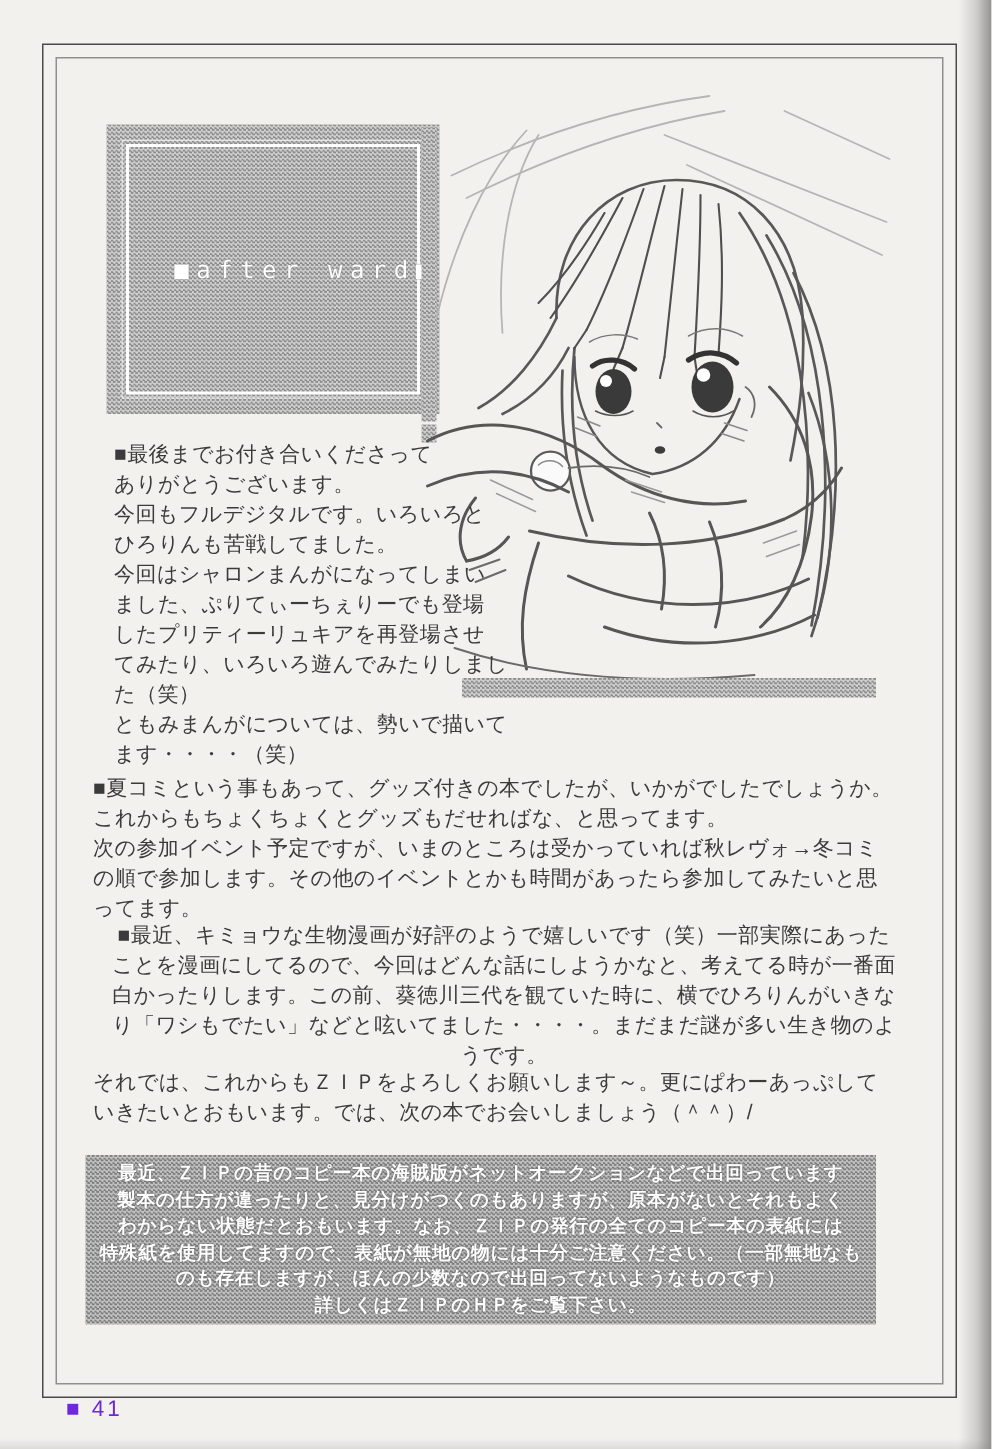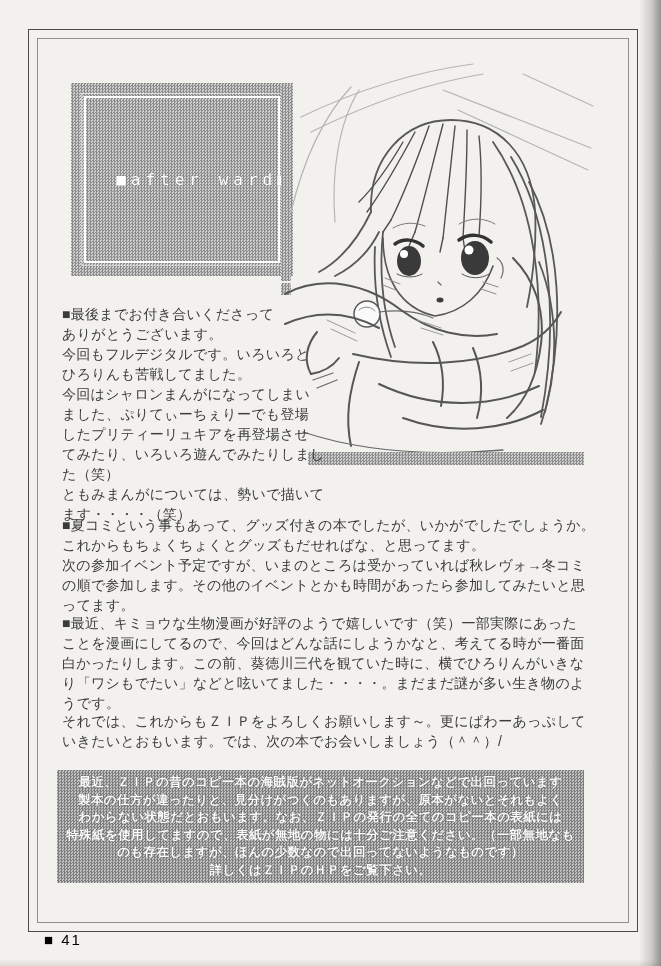--- a/index.html
+++ b/index.html
@@ -23,36 +23,36 @@
   .ht-dark{background:repeating-conic-gradient(#7e7e7e 0% 25%, #c2c2c2 0% 50%); background-size:3px 3px;}
   
   .title-box{left:71px;top:83px;width:222px;height:193px;}
   .title-border{position:absolute;left:13px;top:13px;right:13px;bottom:13px;
     border:2px solid #ffffff;outline:1px solid rgba(255,255,255,.55);outline-offset:2px;
     display:flex;align-items:center;justify-content:center;padding-left:44px;}
   .title-text{font-family:"DejaVu Sans Mono", monospace;font-size:16px;color:#ffffff;
     letter-spacing:5px;white-space:nowrap;text-shadow:0 0 1px #777;}
   
   .jp{font-size:14px;line-height:20px;letter-spacing:.3px;white-space:pre-line;color:#3b3b3b;}
-  .p1{left:62px;top:292px;width:272px;margin-top:12px;}
+  .p1{left:76px;top:292px;width:272px;}
   .p2{left:62px;top:515px;width:548px;}
-  .p3{left:62px;top:613px;width:548px;}
+  .p3{left:62px;top:613px;width:548px;text-align:center;}
   .p4{left:62px;top:711px;width:548px;}
   
   .illo{left:283px;top:62px;width:312px;height:395px;}
   .illo-strip1{left:281px;top:85px;width:10px;height:196px;}
   .illo-strip2{left:281px;top:283px;width:10px;height:12px;}
   .illo-bar{left:308px;top:452px;width:276px;height:13px;}
   
   .notice-box{left:57px;top:770px;width:527px;height:113px;
     display:flex;align-items:center;justify-content:center;text-align:center;font-weight:bold;}
   .notice-text{font-size:12.5px;line-height:17.5px;letter-spacing:.4px;white-space:pre-line;
     color:#fdfdfd;text-shadow:0 0 1px #666,0 0 2px rgba(80,80,80,.6);}
   
-  .page-number{left:44px;top:931px;font-size:15px;letter-spacing:2px;color:#000000;}
+  .page-number{left:44px;top:931px;font-size:15px;letter-spacing:2px;color:#6d28d9;}
 </style>
 </head>
 <body>
 
 <div class="abs edge-shadow-right"></div>
 <div class="abs edge-shadow-bottom"></div>
 
 <div class="abs frame-outer"></div>
 <div class="abs frame-inner"></div>
 

